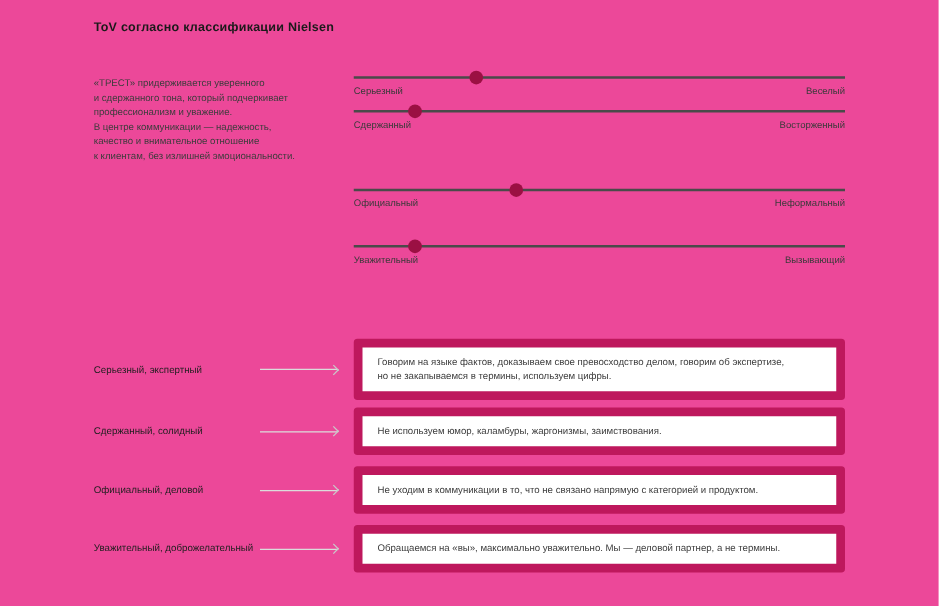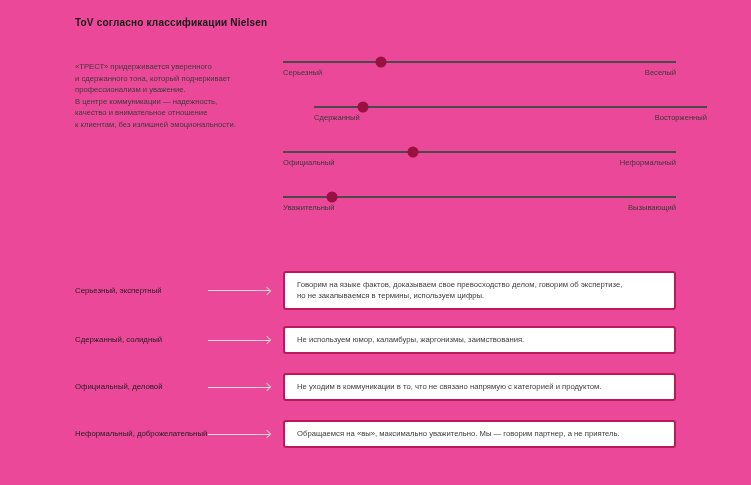--- a/index.html
+++ b/index.html
@@ -92,31 +92,31 @@
     border-top: 1px solid #c9c9c9;
     border-right: 1px solid #c9c9c9;
     transform: rotate(45deg);
     transform-origin: center;
   }
   .desc-box {
     width: 393px;
     flex: none;
     box-sizing: border-box;
     margin-left: 13px;
-    border: 2px solid #be185d;
+    border: 7px solid #be185d;
     border-radius: 3px;
     background: #ffffff;
     padding: 6px 12px 7px 12px;
     font-size: 7.7px;
     line-height: 11px;
     color: #3c3c3c;
     white-space: pre-line;
   }
   .s0 { top: 61px; }
-  .s1 { top: 106px; margin-left: 31px; }
+  .s1 { top: 88px; }
   .s2 { top: 151px; }
   .s3 { top: 196px; }
   .r0 { top: 271px; }
   .r1 { top: 326px; }
   .r2 { top: 373px; justify-content: center; }
   .r3 { top: 420px; }
 </style>
 </head>
 <body>
 
@@ -184,18 +184,18 @@
     <div class="desc-box">Не используем юмор, каламбуры, жаргонизмы, заимствования.</div>
   </div>
 
   <div class="row r2">
     <div class="row-label">Официальный, деловой</div>
     <div class="connector"></div>
     <div class="desc-box">Не уходим в коммуникации в то, что не связано напрямую с категорией и продуктом.</div>
   </div>
 
   <div class="row r3">
-    <div class="row-label">Неформальный, доброжелательный</div>
-    <div class="connector"></div>
-    <div class="desc-box">Обращаемся на «вы», максимально уважительно. Мы — говорим партнер, а не приятель.</div>
+    <div class="row-label">Уважительный, доброжелательный</div>
+    <div class="connector"></div>
+    <div class="desc-box">Обращаемся на «вы», максимально уважительно. Мы — деловой партнер, а не термины.</div>
   </div>
 
 </div>
 
 </body></html>

